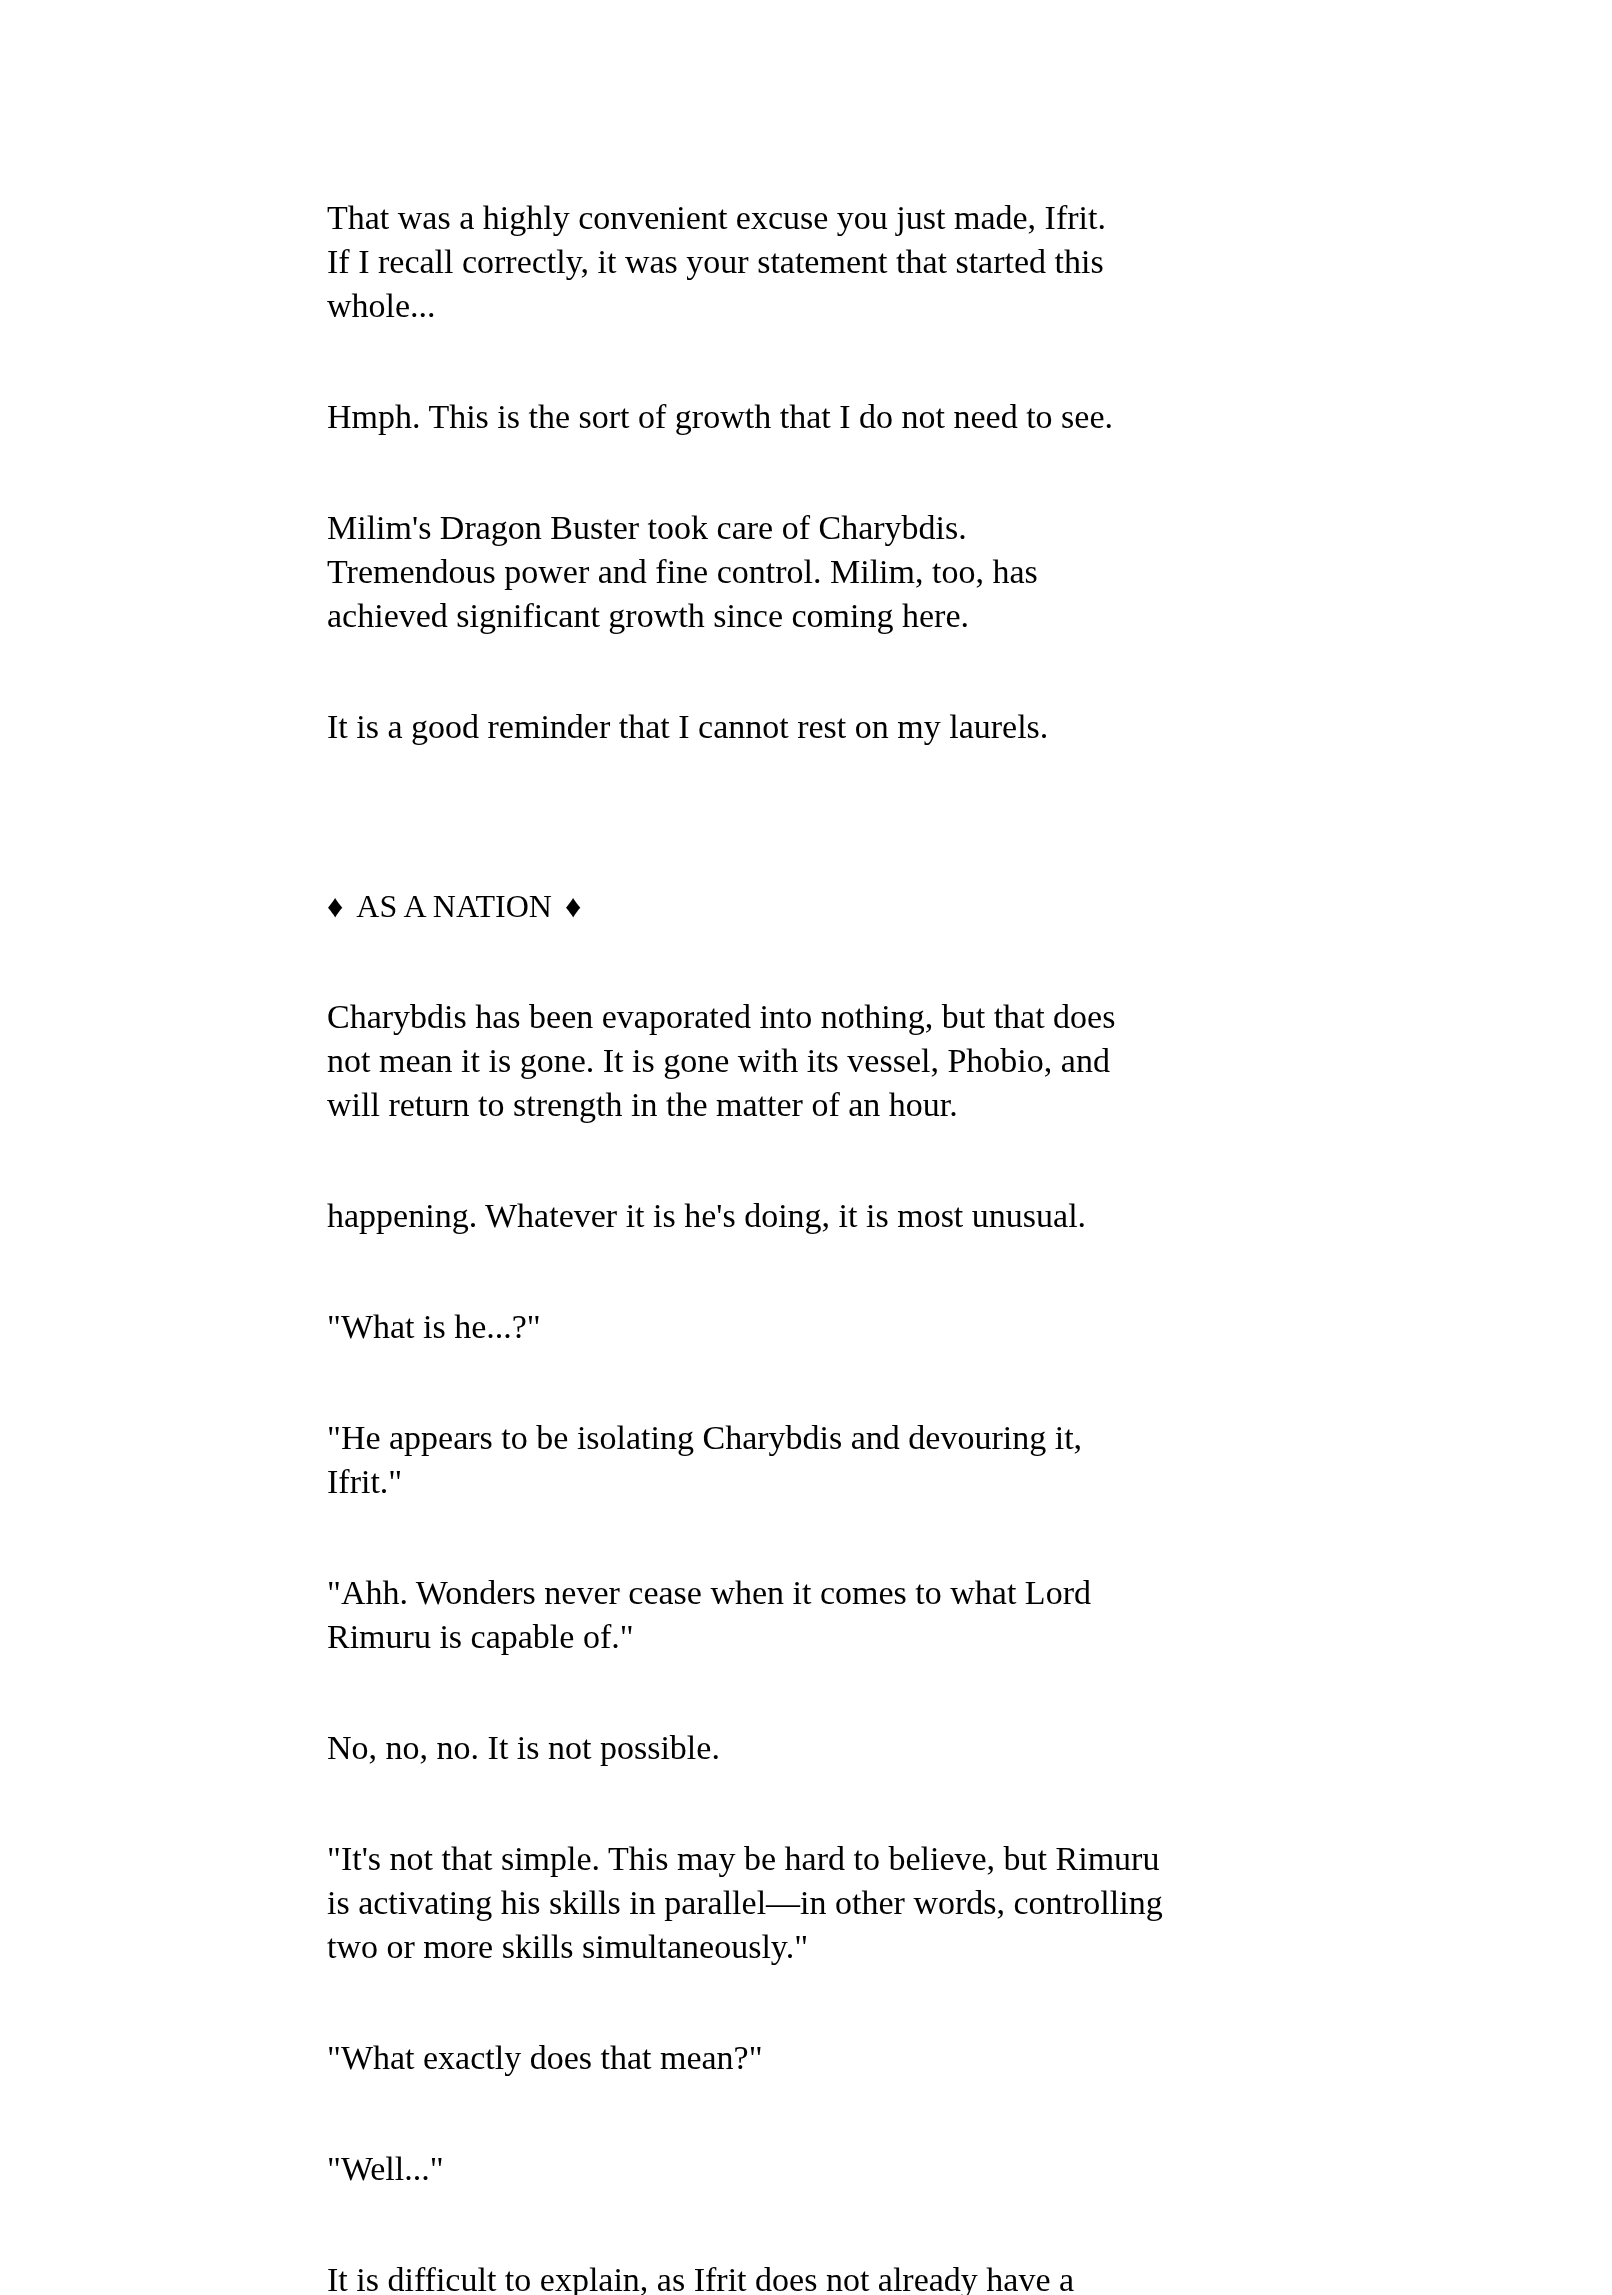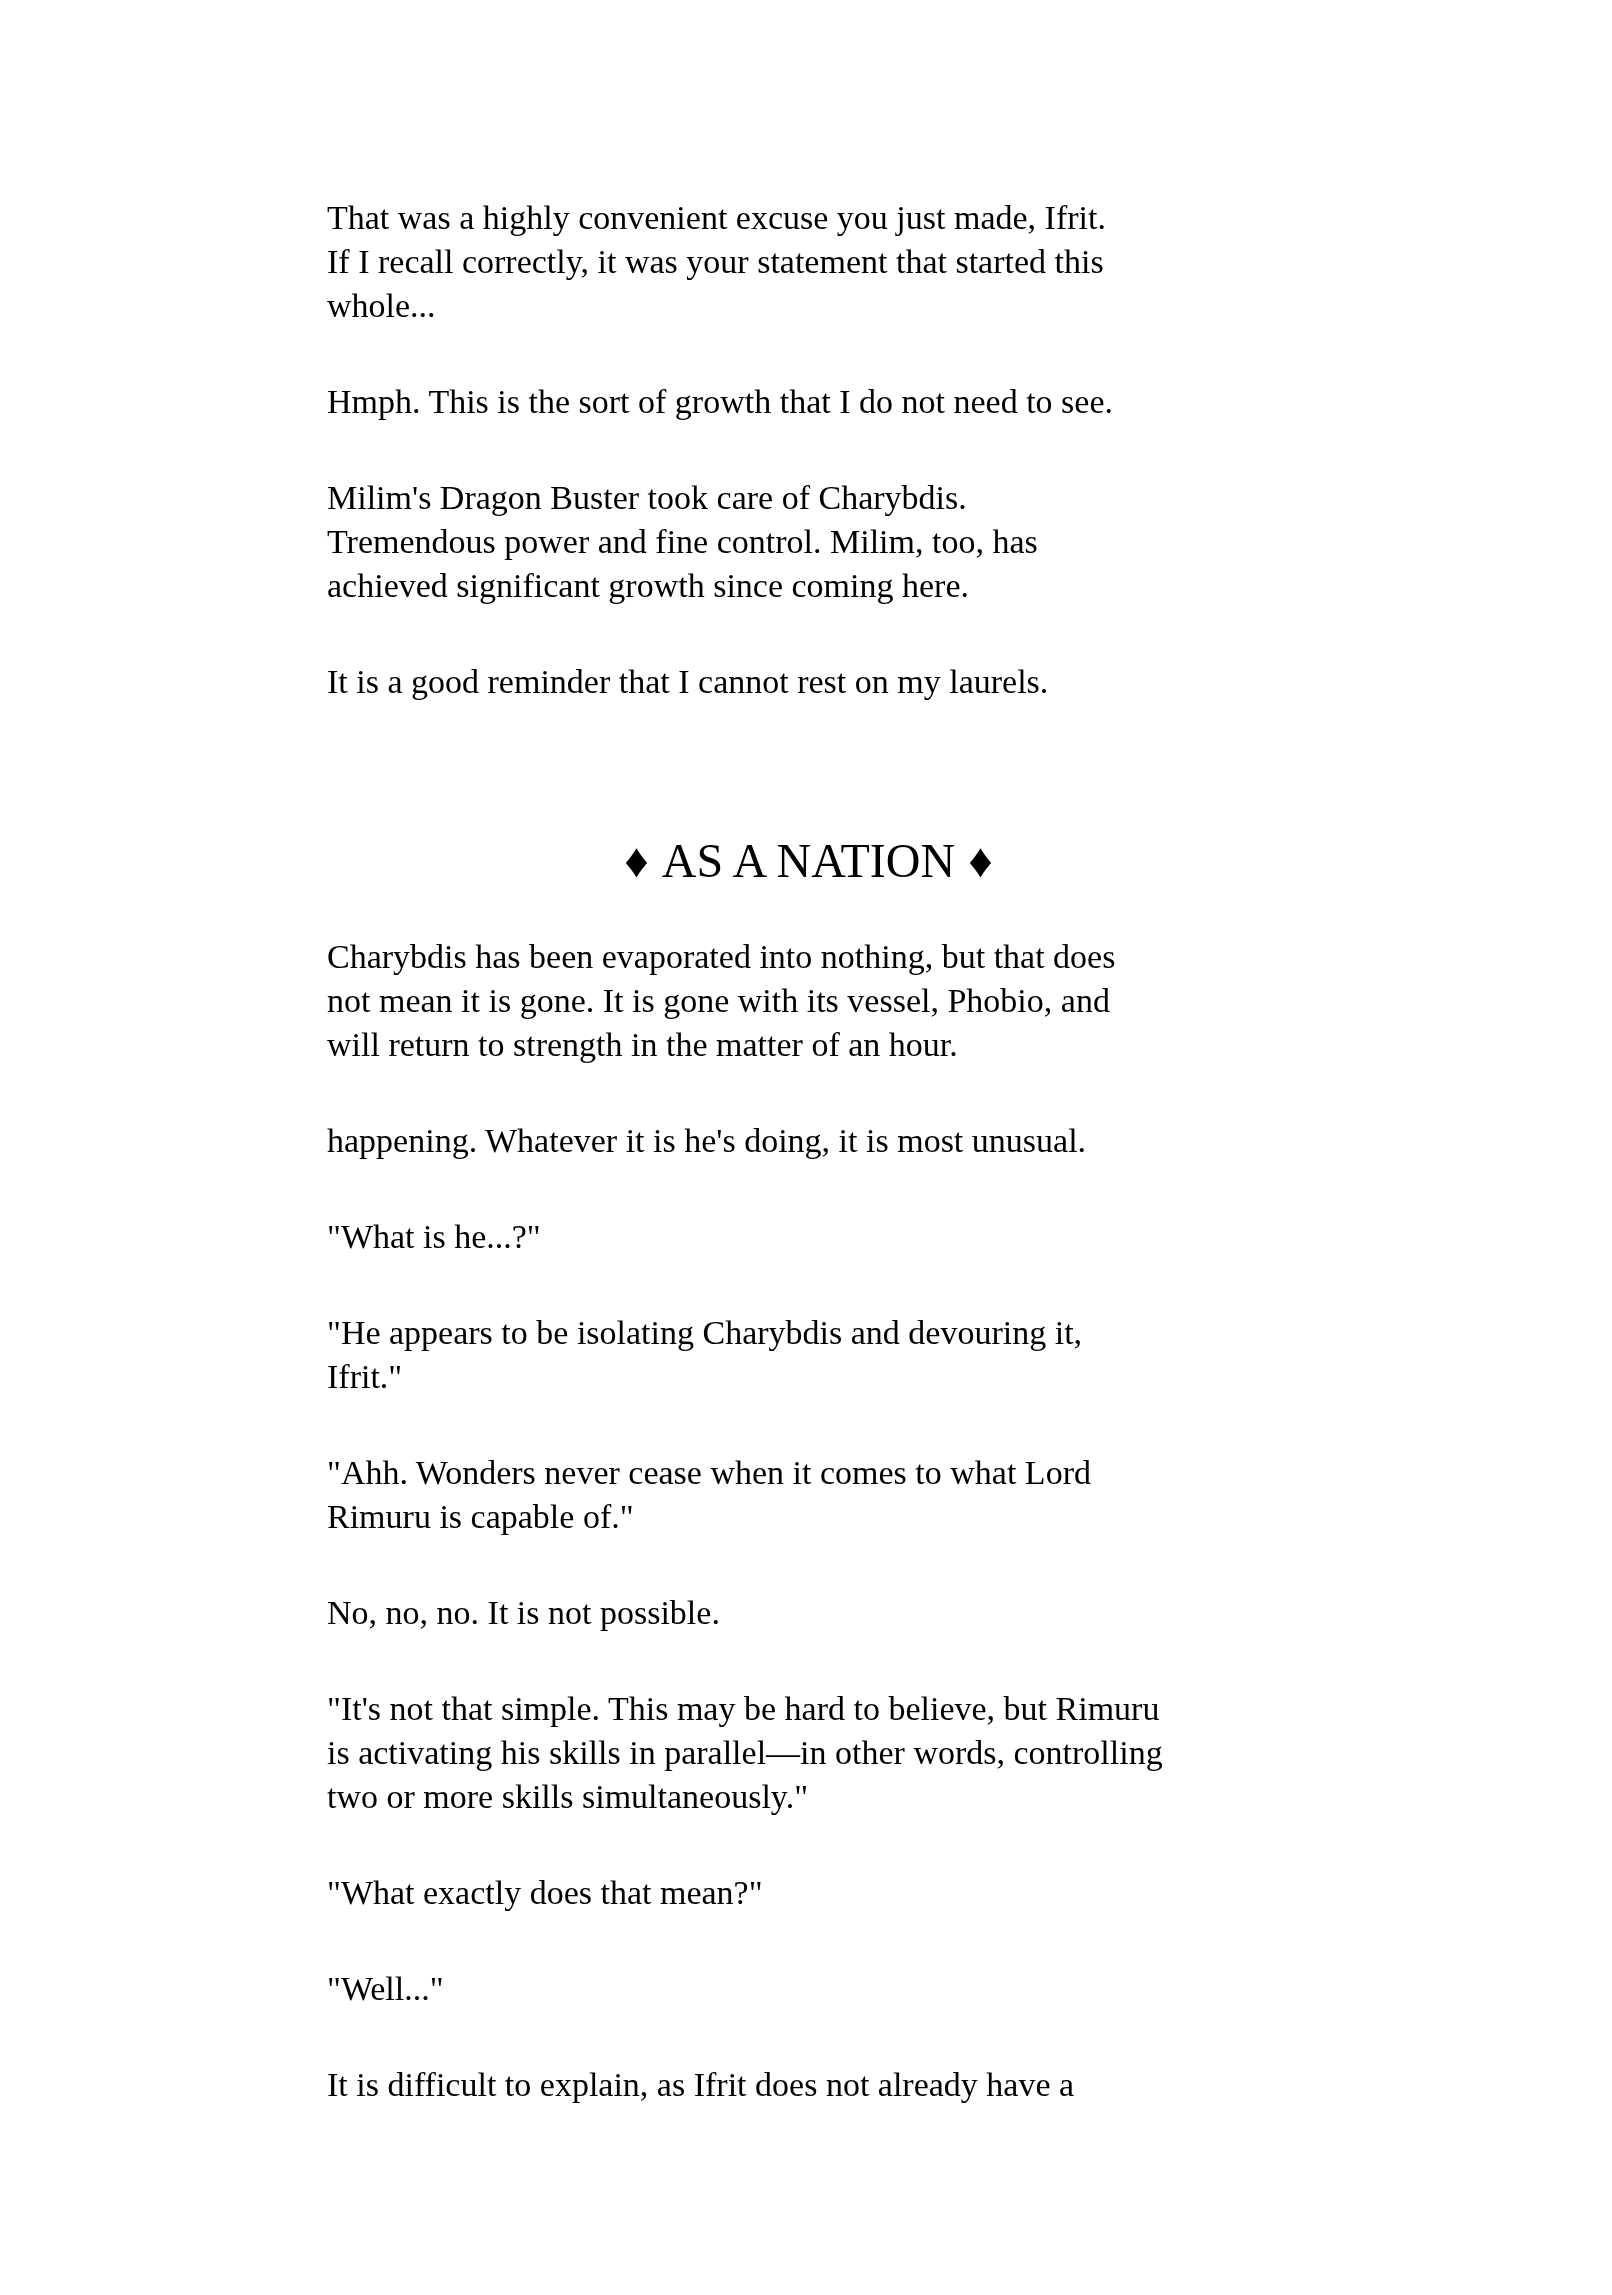--- a/index.html
+++ b/index.html
@@ -22,32 +22,31 @@
     font-family: "Liberation Serif", "DejaVu Serif", serif;
     font-size: 34px;
     line-height: 44px;
     color: #000000;
   }
   .block {
     margin: 0;
     padding: 0;
   }
   .block + .block {
-    margin-top: 52px;
+    margin-top: 67px;
   }
   .block + .section-heading {
     margin-top: 135px;
   }
   .line {
     display: block;
     white-space: nowrap;
   }
   .section-heading {
-    text-align: center;
-    font-size: 48px;
+    font-size: 32px;
     line-height: 44px;
     font-weight: normal;
   }
   .diamond-left  { margin-right: 13px; }
   .diamond-right { margin-left: 13px; }
 </style>
 </head>
 <body>
 
 <div class="page">

